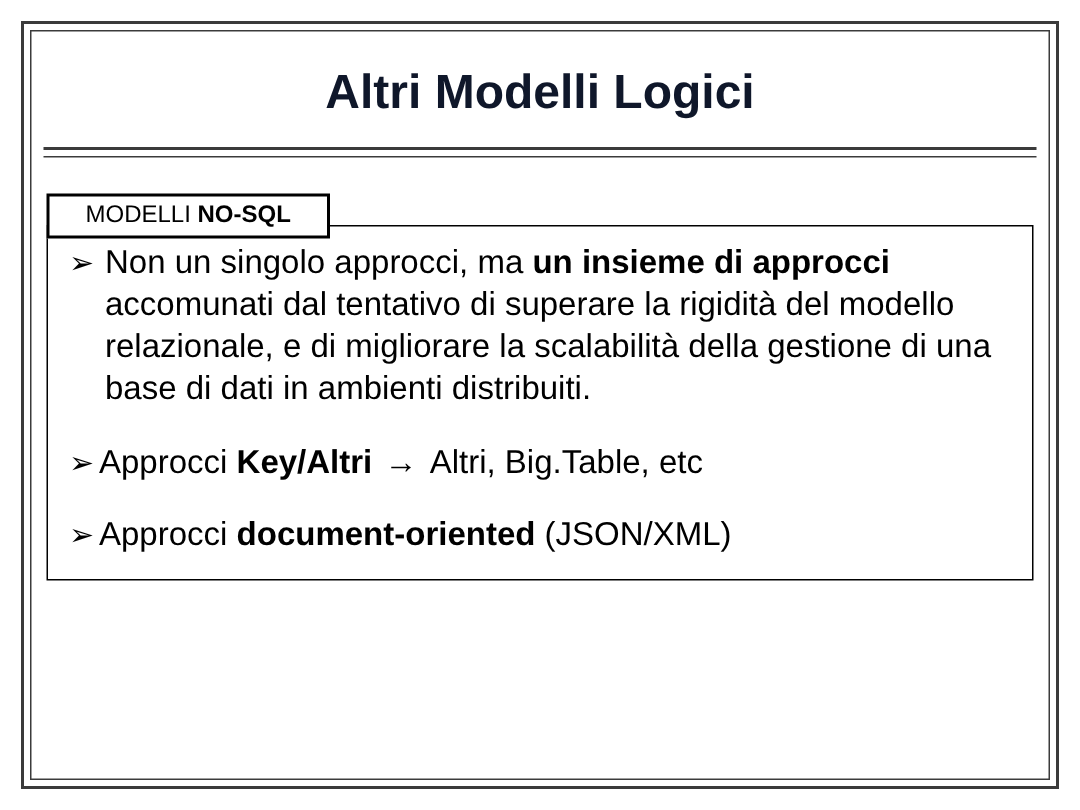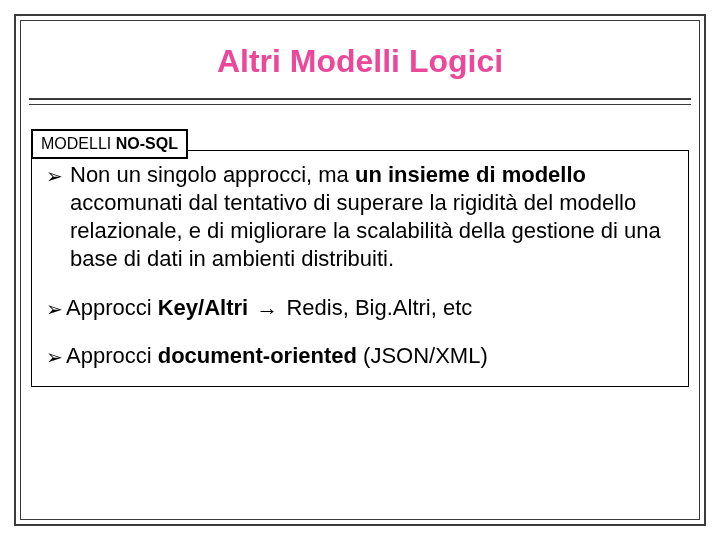--- a/index.html
+++ b/index.html
@@ -30,37 +30,37 @@
     box-sizing: border-box;
     width: 100%;
     height: 100%;
     border: 1px solid #3b3b3b;
     position: relative;
   }
   .title {
     text-align: center;
     font-size: 32px;
     font-weight: bold;
-    color: #ec4899;
+    color: #0f172a;
     margin-top: 22px;
     margin-bottom: 18px;
   }
   .divider {
     margin: 0 8px 18px 8px;
     border-top: 2px solid #3b3b3b;
     height: 0;
     padding-top: 4px;
     border-bottom: 1px solid #3b3b3b;
   }
   .label-box {
     display: inline-block;
     border: 2px solid #000;
     font-size: 16px;
     font-weight: normal;
-    padding: 4px 8px;
+    padding: 4px 24px;
     margin-left: 10px;
     margin-bottom: 0;
     position: relative;
     top: 6px;
     background: #fff;
     z-index: 2;
   }
   .label-box .bold { font-weight: bold; }
   .content-box {
     border: 1px solid #000;
@@ -109,28 +109,28 @@
 
       <div class="label-box">
         <span>MODELLI </span><span class="bold">NO-SQL</span>
       </div>
 
       <div class="content-box">
 
         <div class="bullet">
           <div class="arrow">➢</div>
           <div class="text">
-            <span> Non un singolo approcci, ma </span><span class="b">un insieme di modello</span><span> accomunati dal tentativo di superare la rigidità del modello relazionale, e di migliorare la scalabilità della gestione di una base di dati in ambienti distribuiti.</span>
+            <span> Non un singolo approcci, ma </span><span class="b">un insieme di approcci</span><span> accomunati dal tentativo di superare la rigidità del modello relazionale, e di migliorare la scalabilità della gestione di una base di dati in ambienti distribuiti.</span>
           </div>
         </div>
 
         <div class="bullet tight">
           <div class="arrow">➢</div>
           <div class="text">
-            <span>Approcci </span><span class="b">Key/Altri</span><span class="inline-arrow"> → </span><span>Redis, Big.Altri, etc</span>
+            <span>Approcci </span><span class="b">Key/Altri</span><span class="inline-arrow"> → </span><span>Altri, Big.Table, etc</span>
           </div>
         </div>
 
         <div class="bullet tight">
           <div class="arrow">➢</div>
           <div class="text">
             <span>Approcci </span><span class="b">document-oriented</span><span> (JSON/XML)</span>
           </div>
         </div>
 

